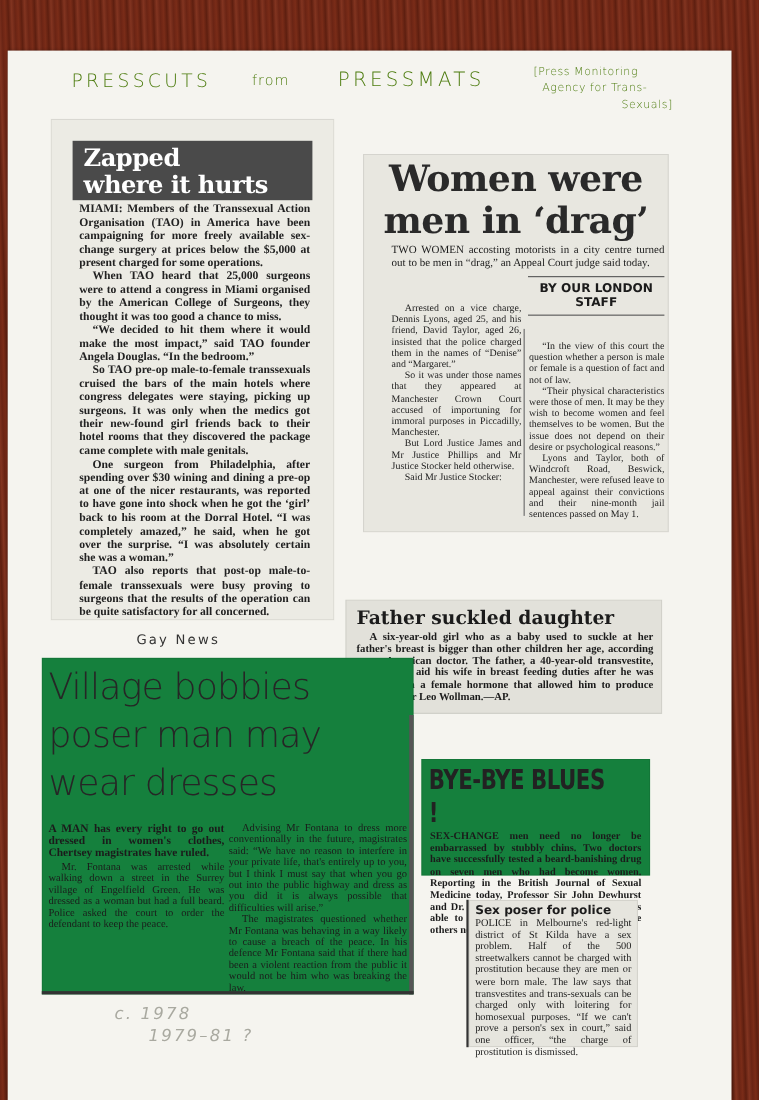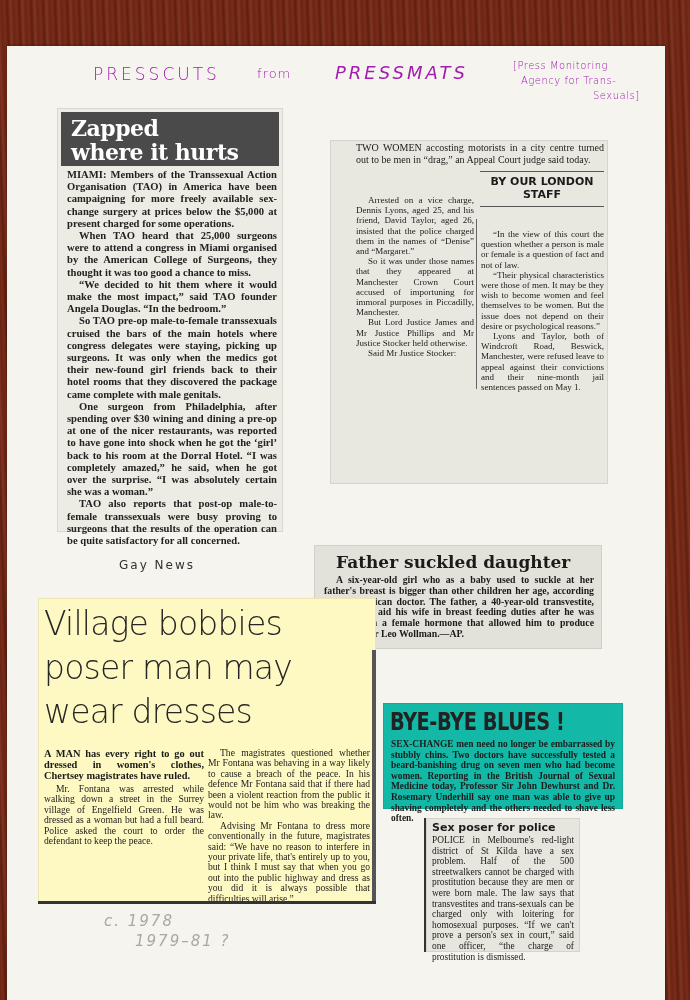--- a/index.html
+++ b/index.html
@@ -7,36 +7,36 @@
       width:690px; height:1000px; overflow:hidden; position:relative;
       background: repeating-linear-gradient(88deg, #6b2414 0px, #7a2c18 3px, #5e1f10 6px, #823420 9px, #6a2515 12px);
       font-family: "Liberation Serif", serif;
     }
     .page {
       position:absolute; left:7px; top:46px; width:658px; height:954px;
       background:#f5f4ef;
       box-shadow: 0 0 3px rgba(0,0,0,0.4);
     }
     .hand {
-      position:absolute; color:#a21caf; font-family:"DejaVu Sans", sans-serif;
-      font-weight:300; letter-spacing:3px; white-space:nowrap;margin-left:28px;
+      position:absolute; color:#4d7c0f; font-family:"DejaVu Sans", sans-serif;
+      font-weight:300; letter-spacing:3px; white-space:nowrap;
     }
     .pencil {
       position:absolute; color:#a9a9a0; font-family:"DejaVu Sans", sans-serif;
       font-style:italic; white-space:nowrap; letter-spacing:2px;
     }
     .clip {
       position:absolute; background:#ecebe4; color:#1b1b1b;
       box-shadow: inset 0 0 0 1px rgba(0,0,0,0.08);
     }
     .clip p { margin:0; text-align:justify; }
     .indent { text-indent:12px; }
 
     
-    #zapped { left:46px; top:108px; width:226px; height:424px; padding:0;margin-left:11px; }
+    #zapped { left:46px; top:108px; width:226px; height:424px; padding:16px; }
     #zapped .head {
       margin:4px 4px 0 4px; background:#4a4a4a; color:#fff;
       font-family:"DejaVu Serif", serif; font-weight:bold; font-size:22px; line-height:24px;
       padding:4px 8px 2px 10px; letter-spacing:-0.5px;
     }
     #zapped .body {
       padding:3px 6px 0 10px; font-size:10.6px; line-height:12.2px;
       font-family:"Liberation Serif", serif; font-weight:bold; color:#222;
     }
     #zapped .sig { font-family:"DejaVu Sans", sans-serif; color:#333; font-size:12px; letter-spacing:2px; margin:12px 0 0 52px; font-weight:normal; }
@@ -53,55 +53,55 @@
     #drag .colR { position:absolute; left:151px; top:0; width:123px; }
     #drag .byline {
       position:absolute; left:150px; top:-24px; width:124px; text-align:center;
       font-family:"DejaVu Sans", sans-serif; font-weight:bold; font-size:11px; line-height:13px;
       border-top:1px solid #555; border-bottom:1px solid #555; padding:3px 0 5px 0;
     }
     #drag .vline { position:absolute; left:146px; top:24px; width:1px; height:170px; background:#666; }
 
     
     #father { left:314px; top:545px; width:288px; height:104px; background:#e2e1da; }
-    #father .head { font-family:"DejaVu Serif", serif; font-weight:bold; font-size:17px; line-height:22px; padding:6px 0 0 10px;margin-left:12px; }
+    #father .head { font-family:"DejaVu Serif", serif; font-weight:bold; font-size:17px; line-height:22px; padding:6px 0 0 10px; }
     #father .body { font-size:9.8px; line-height:10.8px; padding:2px 8px 0 10px; font-weight:bold; font-family:"Liberation Serif", serif; }
 
     
-    #village { left:38px; top:598px; width:338px; height:306px; background:#fef9c3; }
+    #village { left:38px; top:598px; width:338px; height:306px; background:#15803d; }
     #village .head {
       font-family:"DejaVu Sans", sans-serif; font-weight:300; font-size:33px; line-height:44px;
       padding:4px 0 0 6px; color:#262626; letter-spacing:-0.8px;
     }
     #village .col1 { position:absolute; left:6px; top:150px; width:160px; font-size:9.6px; line-height:10.4px; }
     #village .col2 { position:absolute; left:170px; top:150px; width:162px; font-size:9.6px; line-height:10.4px; }
     #village .bottomline { position:absolute; left:0; bottom:0; width:338px; height:3px; background:#333; }
     #village .rightline { position:absolute; right:0; top:52px; width:4px; height:254px; background:#555; }
 
     
-    #blues { left:383px; top:690px; width:240px; height:106px; background:#14b8a6;margin-top:13px; }
+    #blues { left:383px; top:690px; width:208px; height:106px; background:#15803d; }
     #blues .head {
       font-family:"DejaVu Sans Condensed","DejaVu Sans", sans-serif; font-weight:bold; font-size:25px; line-height:30px;
       padding:4px 0 0 8px; letter-spacing:-0.5px; color:#222; transform:scaleX(0.86); transform-origin:left;
     }
     #blues .body { font-size:9.4px; line-height:10.6px; padding:2px 8px 0 8px; font-weight:bold; }
 
     
     #poser { left:424px; top:818px; width:154px; height:134px; background:#e6e5de; border-left:2px solid #333; }
     #poser .head { font-family:"DejaVu Sans", sans-serif; font-weight:bold; font-size:11px; line-height:14px; padding:3px 0 0 6px; }
     #poser .body { font-size:9.4px; line-height:10.6px; padding:0 6px 0 6px; }
   </style>
 </head>
 <body>
 
 <div class="page">
 
   <div class="hand" style="left:58px;top:18px;font-size:17px;">PRESSCUTS</div>
   <div class="hand" style="left:222px;top:20px;font-size:13px;letter-spacing:1px;">from</div>
-  <div class="hand" style="left:300px;top:16px;font-size:18px;font-style:italic;">PRESSMATS</div>
+  <div class="hand" style="left:300px;top:16px;font-size:18px;">PRESSMATS</div>
   <div class="hand" style="left:478px;top:12px;font-size:10px;letter-spacing:0.5px;line-height:15px;">
     <div>[Press Monitoring</div>
     <div style="padding-left:8px">Agency for Trans-</div>
     <div style="padding-left:80px">Sexuals]</div>
   </div>
 
   <div class="pencil" style="left:97px;top:866px;font-size:15px;">c. 1978</div>
   <div class="pencil" style="left:128px;top:886px;font-size:15px;">1979–81 ?</div>
 </div>
 
@@ -115,20 +115,24 @@
     <p class="indent">When TAO heard that 25,000 surgeons were to attend a congress in Miami organised by the American College of Surgeons, they thought it was too good a chance to miss.</p>
     <p class="indent">“We decided to hit them where it would make the most impact,” said TAO founder Angela Douglas. “In the bedroom.”</p>
     <p class="indent">So TAO pre-op male-to-female transsexuals cruised the bars of the main hotels where congress delegates were staying, picking up surgeons. It was only when the medics got their new-found girl friends back to their hotel rooms that they discovered the package came complete with male genitals.</p>
     <p class="indent">One surgeon from Philadelphia, after spending over $30 wining and dining a pre-op at one of the nicer restaurants, was reported to have gone into shock when he got the ‘girl’ back to his room at the Dorral Hotel. “I was completely amazed,” he said, when he got over the surprise. “I was absolutely certain she was a woman.”</p>
     <p class="indent">TAO also reports that post-op male-to-female transsexuals were busy proving to surgeons that the results of the operation can be quite satisfactory for all concerned.</p>
     <div class="sig">Gay News</div>
   </div>
 </div>
 
 <div class="clip" id="drag">
+  <div class="head">
+    <div>Women were</div>
+    <div>men in ‘drag’</div>
+  </div>
   <div class="lead">
 
     <p style="padding-right:0">TWO WOMEN accosting motorists in a city centre turned out to be men in “drag,” an Appeal Court judge said today.</p>
   </div>
   <div class="cols" style="margin-top:30px;">
     <div class="byline">
       <div>BY OUR LONDON</div>
       <div>STAFF</div>
     </div>
     <div class="vline"></div>
@@ -157,22 +161,22 @@
   <div class="head">
     <div>Village bobbies</div>
     <div>poser man may</div>
     <div>wear dresses</div>
   </div>
   <div class="col1">
     <p style="font-weight:bold;font-size:10.4px;line-height:11px;">A MAN has every right to go out dressed in women's clothes, Chertsey magistrates have ruled.</p>
     <p class="indent" style="margin-top:3px">Mr. Fontana was arrested while walking down a street in the Surrey village of Engelfield Green. He was dressed as a woman but had a full beard. Police asked the court to order the defendant to keep the peace.</p>
   </div>
   <div class="col2">
+    <p class="indent">Advising Mr Fontana to dress more conventionally in the future, magistrates said: “We have no reason to interfere in your private life, that's entirely up to you, but I think I must say that when you go out into the public highway and dress as you did it is always possible that difficulties will arise.”</p>
     <p class="indent">The magistrates questioned whether Mr Fontana was behaving in a way likely to cause a breach of the peace. In his defence Mr Fontana said that if there had been a violent reaction from the public it would not be him who was breaking the law.</p>
-    <p class="indent">Advising Mr Fontana to dress more conventionally in the future, magistrates said: “We have no reason to interfere in your private life, that's entirely up to you, but I think I must say that when you go out into the public highway and dress as you did it is always possible that difficulties will arise.”</p>
   </div>
   <div class="rightline"></div>
   <div class="bottomline"></div>
 </div>
 
 <div class="clip" id="blues">
   <div class="head">BYE-BYE BLUES !</div>
   <div class="body">
     <p>SEX-CHANGE men need no longer be embarrassed by stubbly chins. Two doctors have successfully tested a beard-banishing drug on seven men who had become women. Reporting in the British Journal of Sexual Medicine today, Professor Sir John Dewhurst and Dr. Rosemary Underhill say one man was able to give up shaving completely and the others needed to shave less often.</p>
   </div>

